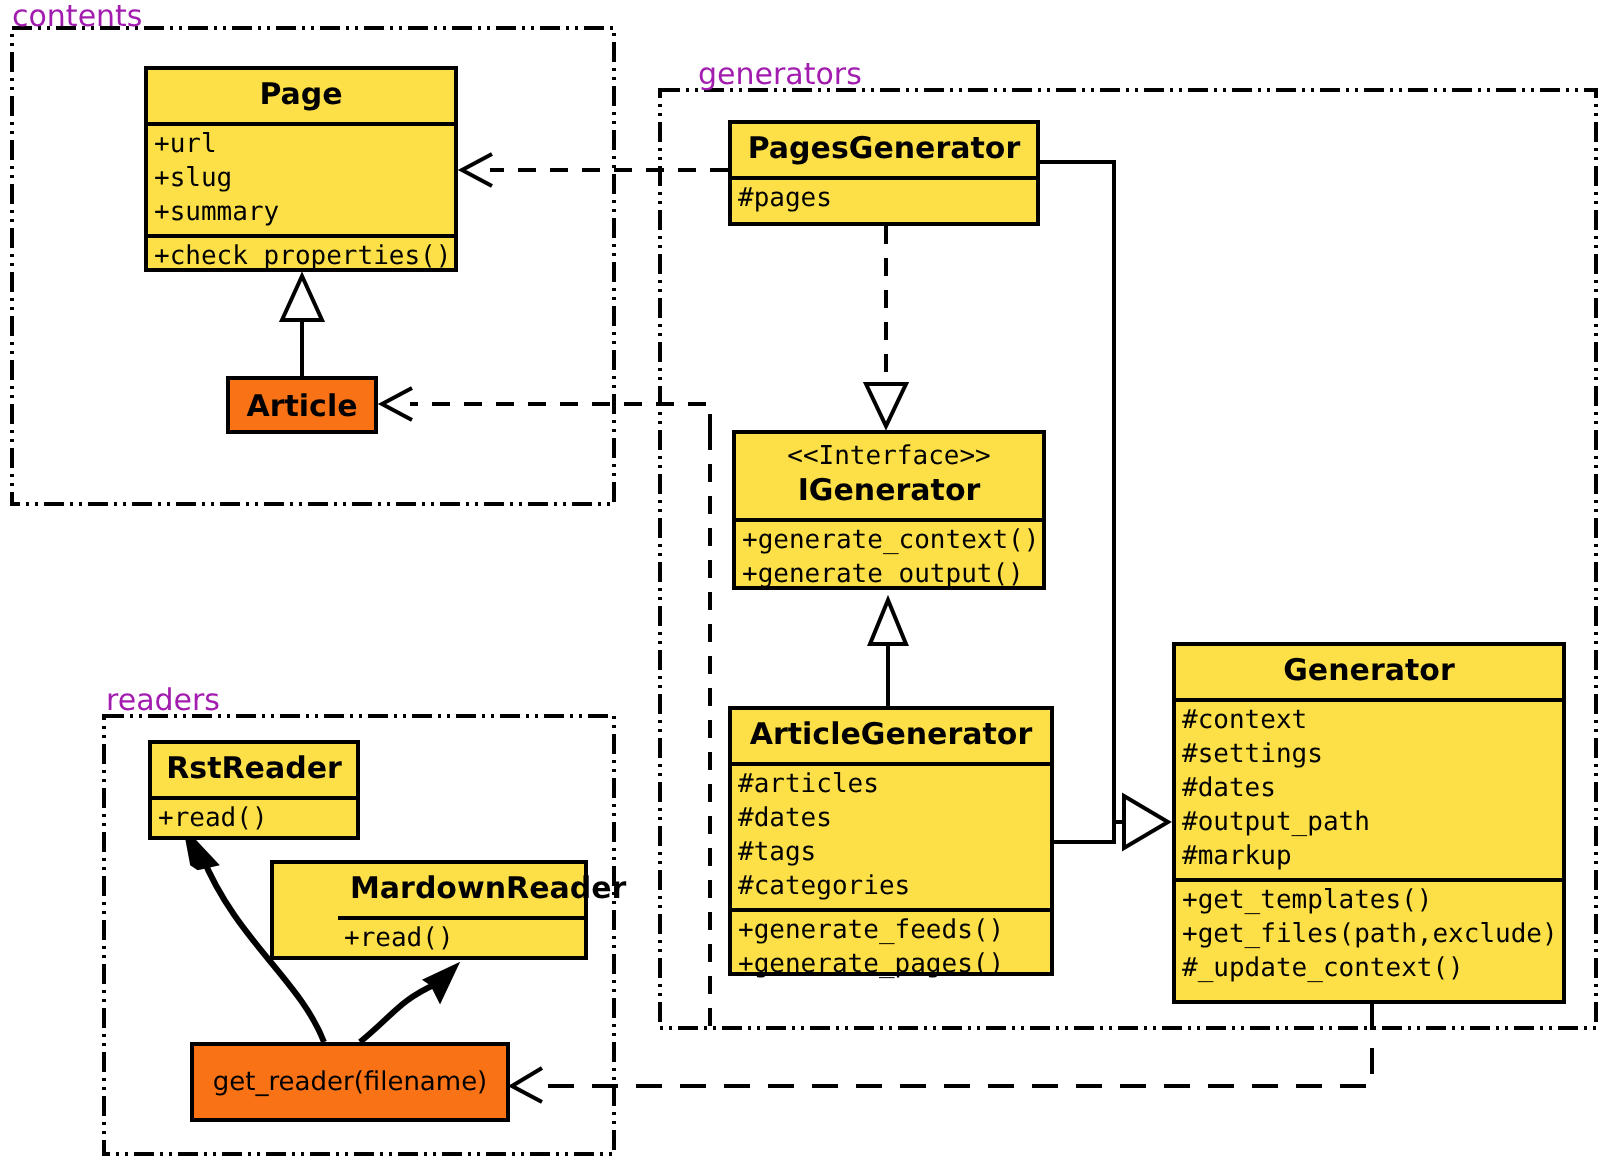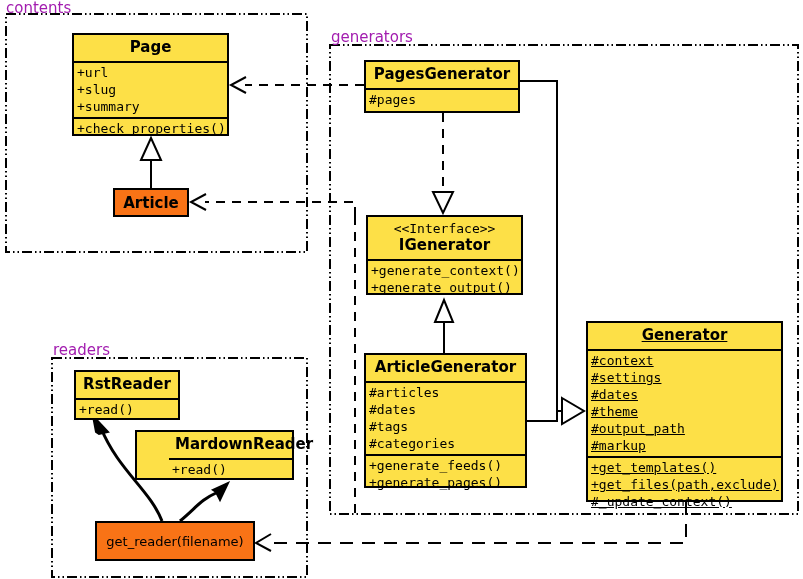--- a/index.html
+++ b/index.html
@@ -38,21 +38,21 @@
       <rect x="1" y="1" width="301" height="238" fill="none" stroke="#000" stroke-width="2" stroke-dasharray="10,3,1.5,3,1.5,3"></rect>
     </svg>
   </div>
   <div class="pkg-label" style="left:6px;top:1px;">contents</div>
 
   <div class="pkg" style="left:329px;top:44px;width:470px;height:471px;">
     <svg width="470" height="471" style="display:block;">
       <rect x="1" y="1" width="468" height="469" fill="none" stroke="#000" stroke-width="2" stroke-dasharray="10,3,1.5,3,1.5,3"></rect>
     </svg>
   </div>
-  <div class="pkg-label" style="left:331px;top:30px;">generators</div>
+  <div class="pkg-label" style="left:349px;top:30px;">generators</div>
 
   <div class="pkg" style="left:51px;top:357px;width:257px;height:221px;">
     <svg width="257" height="221" style="display:block;">
       <rect x="1" y="1" width="255" height="219" fill="none" stroke="#000" stroke-width="2" stroke-dasharray="10,3,1.5,3,1.5,3"></rect>
     </svg>
   </div>
   <div class="pkg-label" style="left:53px;top:343px;">readers</div>
 
   <svg id="wires">
     <defs>
@@ -155,27 +155,26 @@
       <div>#dates</div>
       <div>#tags</div>
       <div>#categories</div>
     </div>
     <div class="comp sep">
       <div>+generate_feeds()</div>
       <div>+generate_pages()</div>
     </div>
   </div>
 
-  <div class="cls" style="left:586px;top:321px;width:197px;height:181px;text-decoration:underline;">
+  <div class="cls" style="left:586px;top:321px;width:197px;height:181px;">
     <div class="hdr">Generator</div>
     <div class="comp sep">
       <div>#context</div>
       <div>#settings</div>
       <div>#dates</div>
-      <div>#theme</div>
       <div>#output_path</div>
       <div>#markup</div>
     </div>
     <div class="comp sep">
       <div>+get_templates()</div>
       <div>+get_files(path,exclude)</div>
       <div>#_update_context()</div>
     </div>
   </div>
 

